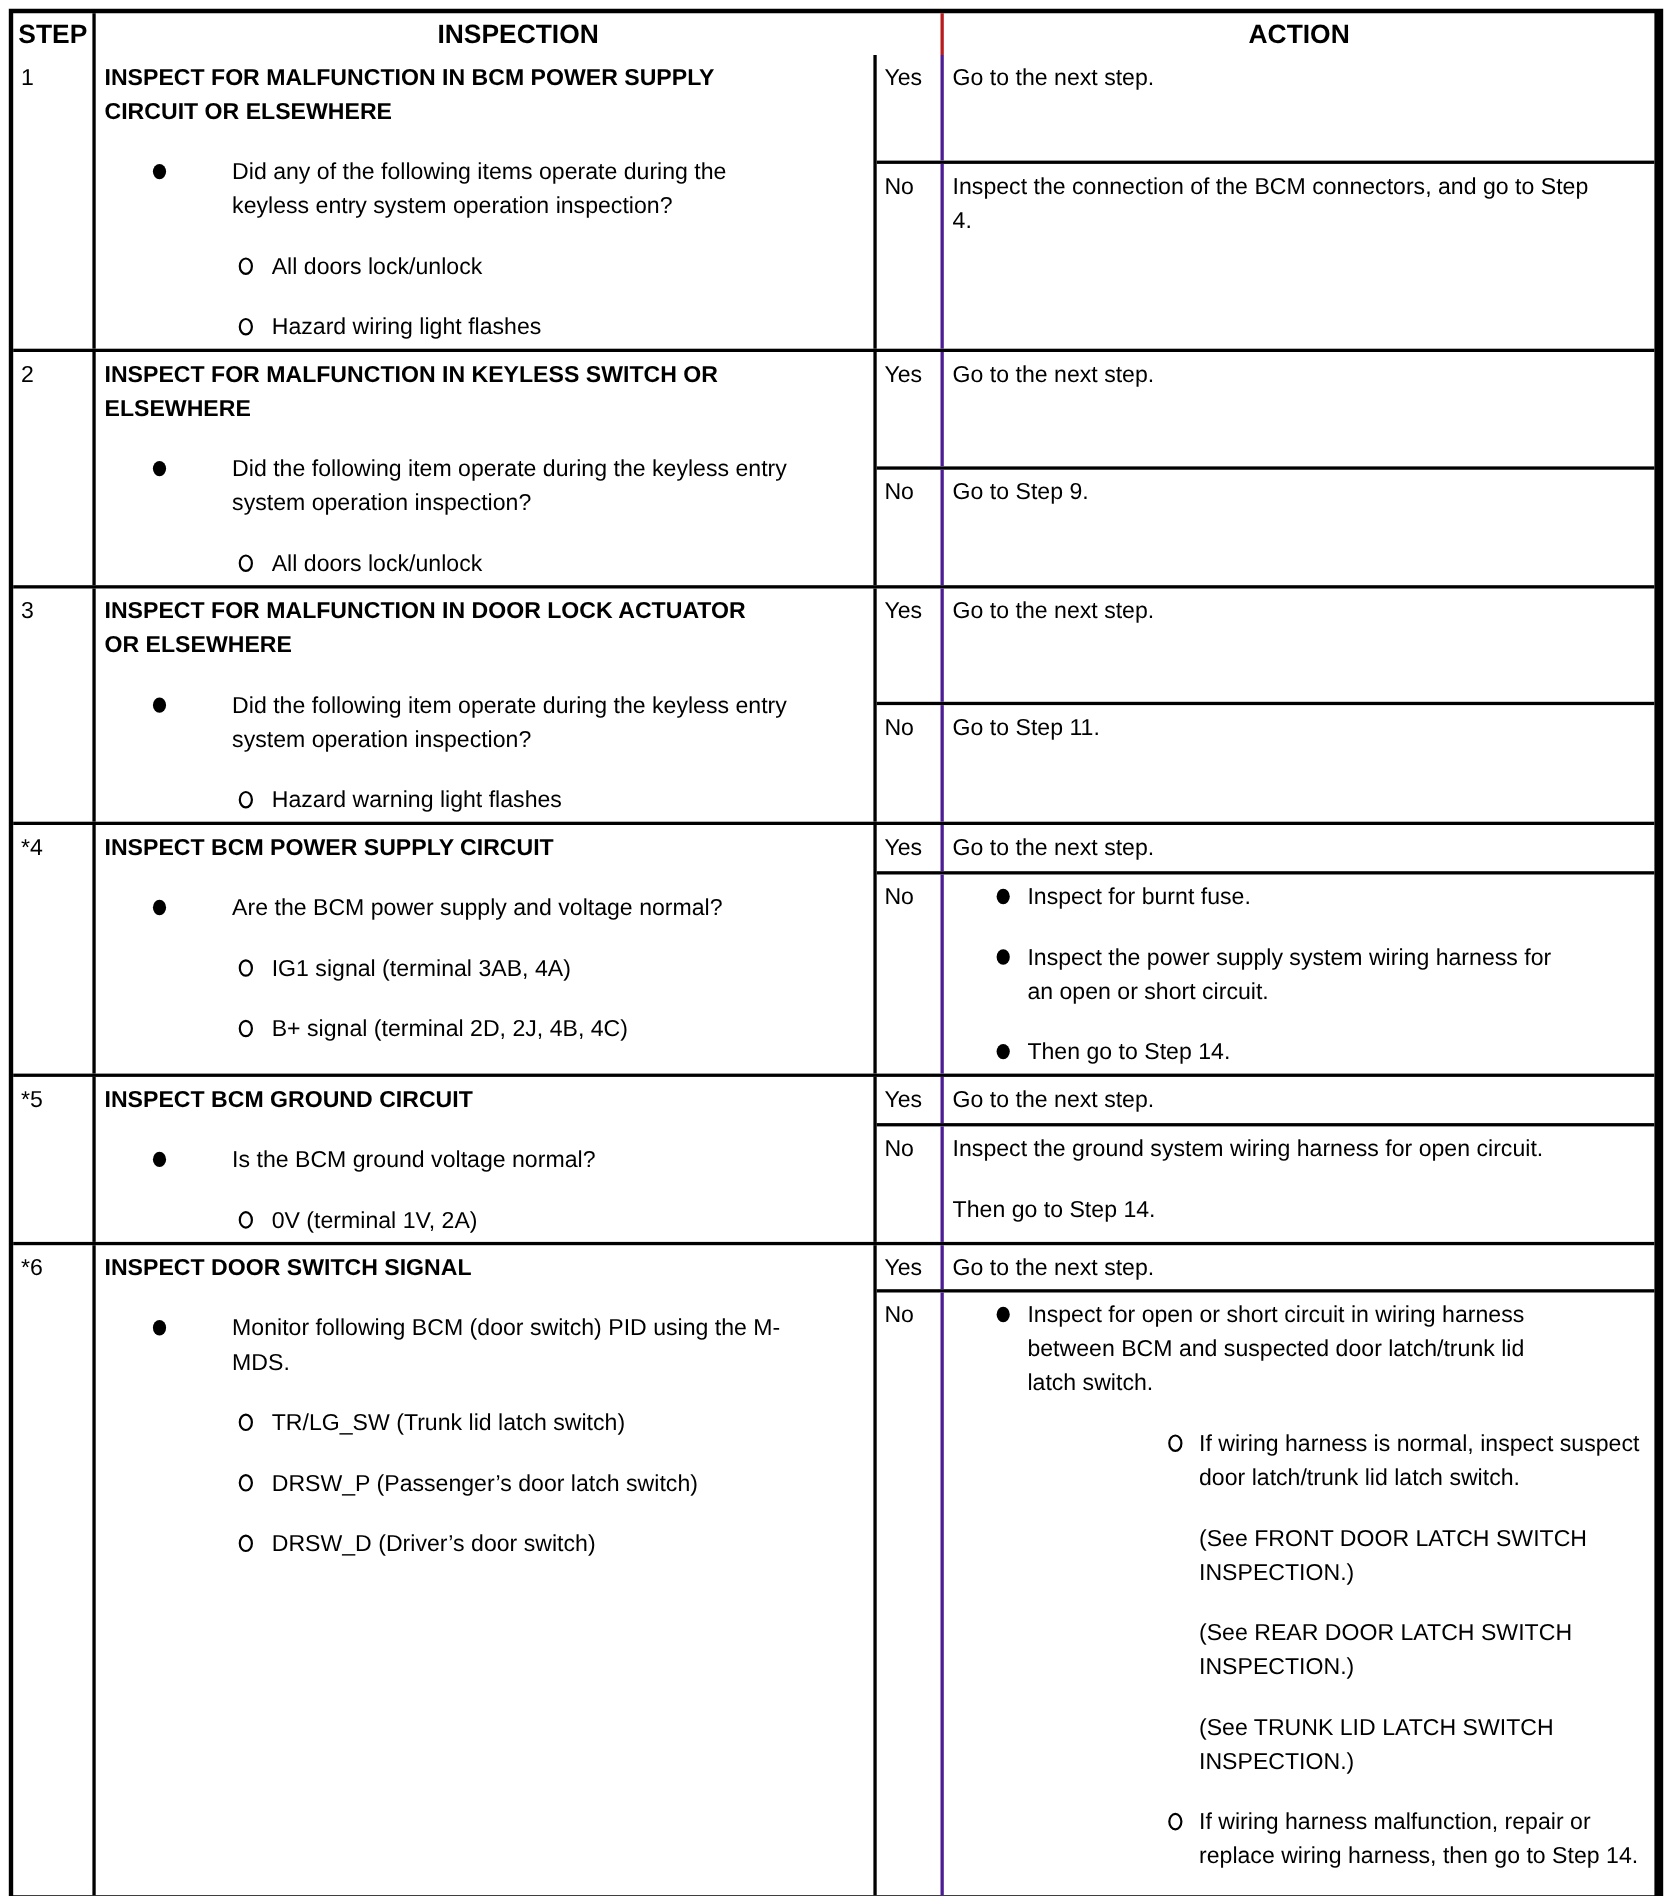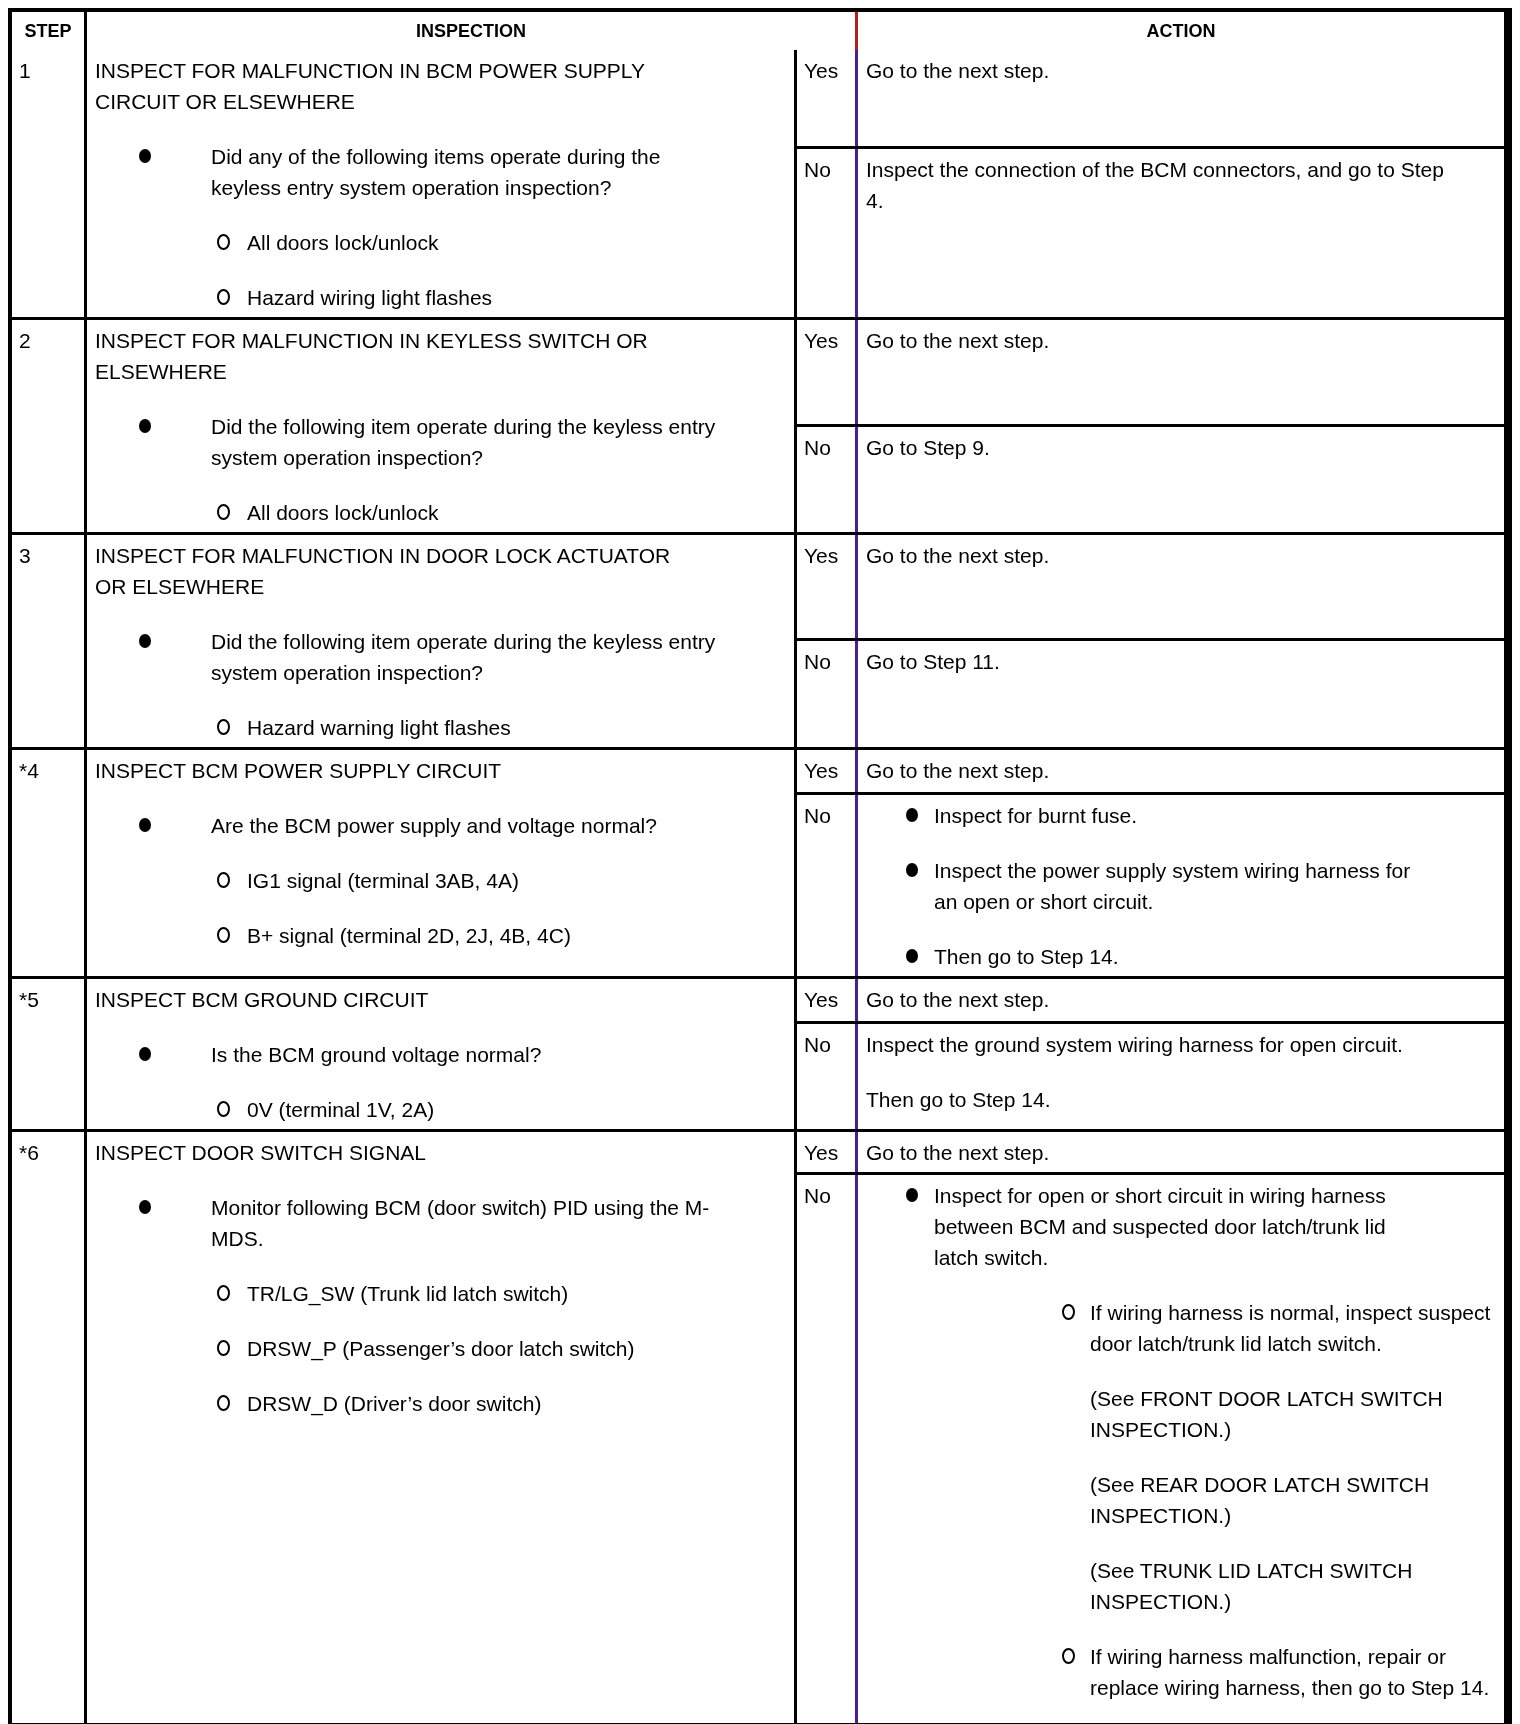--- a/index.html
+++ b/index.html
@@ -28,21 +28,21 @@
     display: flex;
     flex-direction: column;
     background: #fff;
   }
   .t-row { display: flex; align-items: stretch; box-sizing: border-box; }
   .t-row + .t-row { border-top: 3px solid #000; }
 
   .cell { box-sizing: border-box; padding: 5px 8px 4px 8px; }
 
   
-  .header-row { min-height: 38px; font-weight: bold; font-size: 18px; }
+  .header-row { min-height: 38px; font-weight: bold; font-size: 24px; }
   .header-row .cell {
     display: flex; align-items: center; justify-content: center;
     padding: 2px 4px;
   }
   .h-step { flex: 0 0 75px; border-right: 3px solid #000; }
   .h-insp { flex: 0 0 771px; border-right: 3px solid #b91c1c; }
   .h-action { flex: 1 1 auto; }
 
   
   .step-cell {
@@ -63,21 +63,21 @@
     border-right: 3px solid #4c1d95;
     box-sizing: border-box;
     padding: 5px 2px 4px 7px;
   }
   .action-cell { flex: 1 1 auto; }
 
   
   .block { margin: 0 0 24px 0; display: flex; align-items: flex-start; }
   .block:last-child { margin-bottom: 0; }
   .block .text { display: block; }
-  .title { font-weight: normal; }
+  .title { font-weight: bold; }
   .title .text { max-width: 600px; }
 
   .marker { flex: 0 0 28px; display: flex; }
   .dot {
     width: 12px; height: 14px;
     background: #000; border-radius: 50%;
     margin-top: 8px;
   }
   .ring {
     width: 9px; height: 12px;

